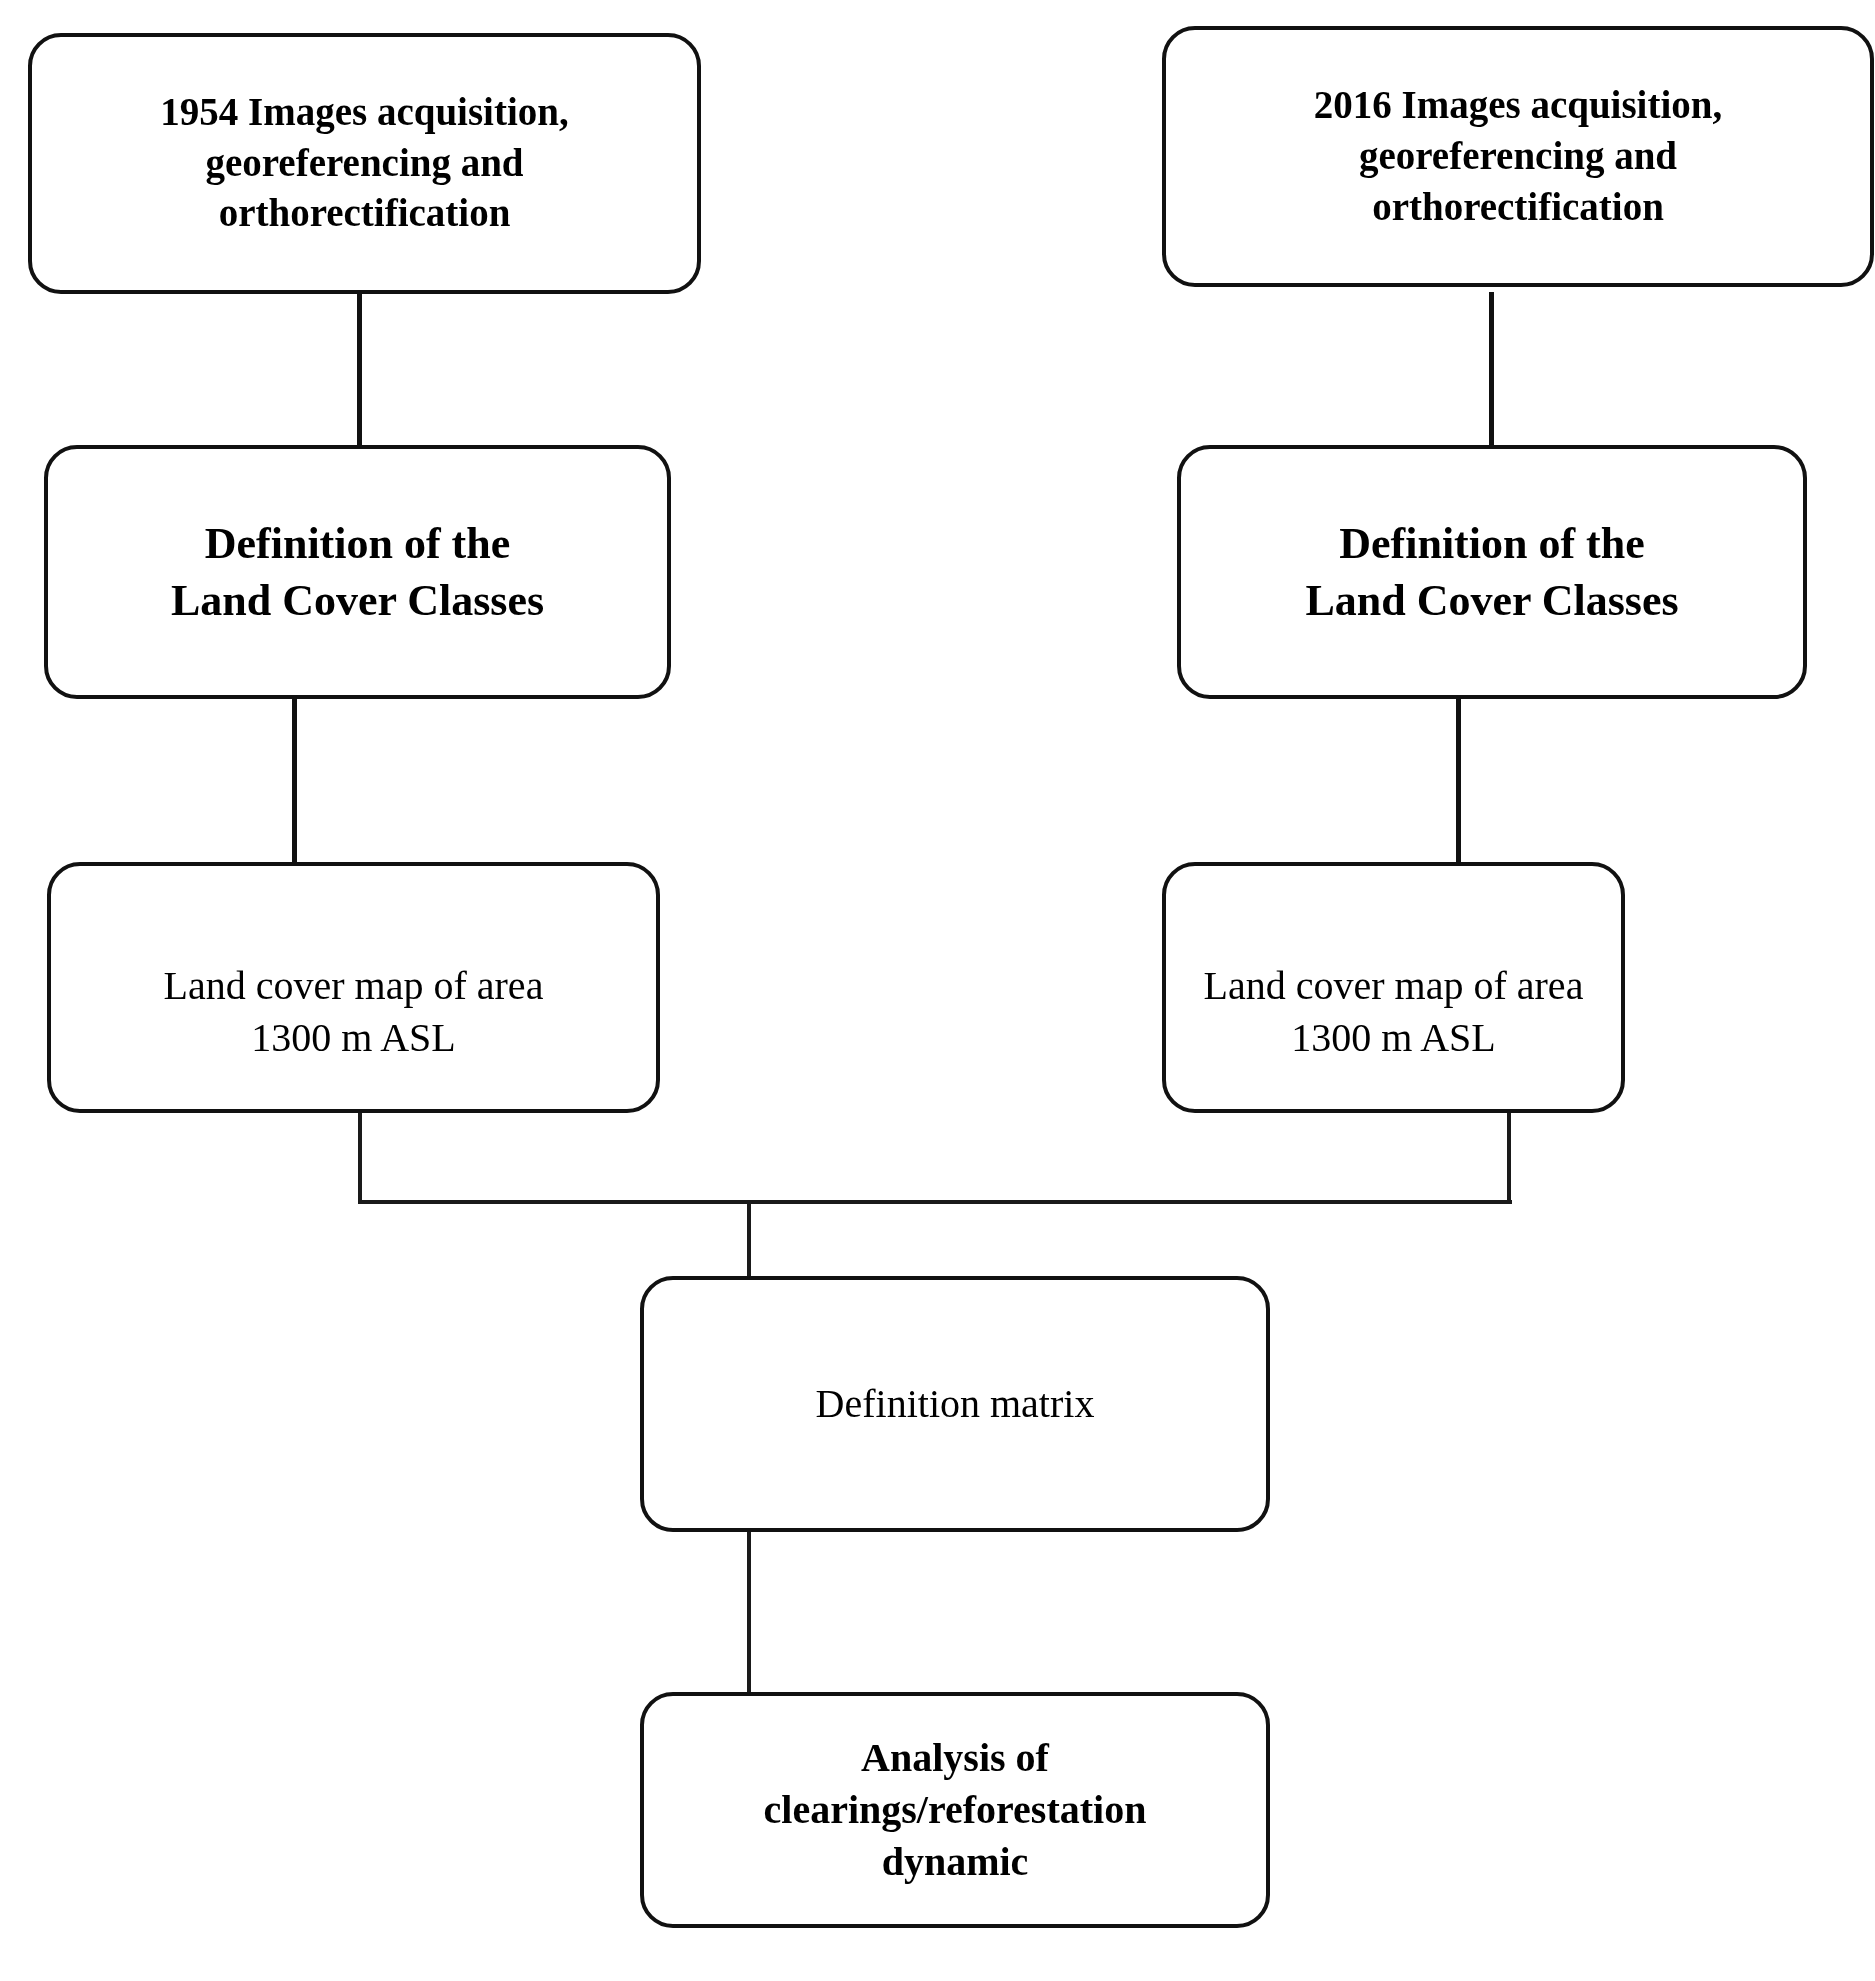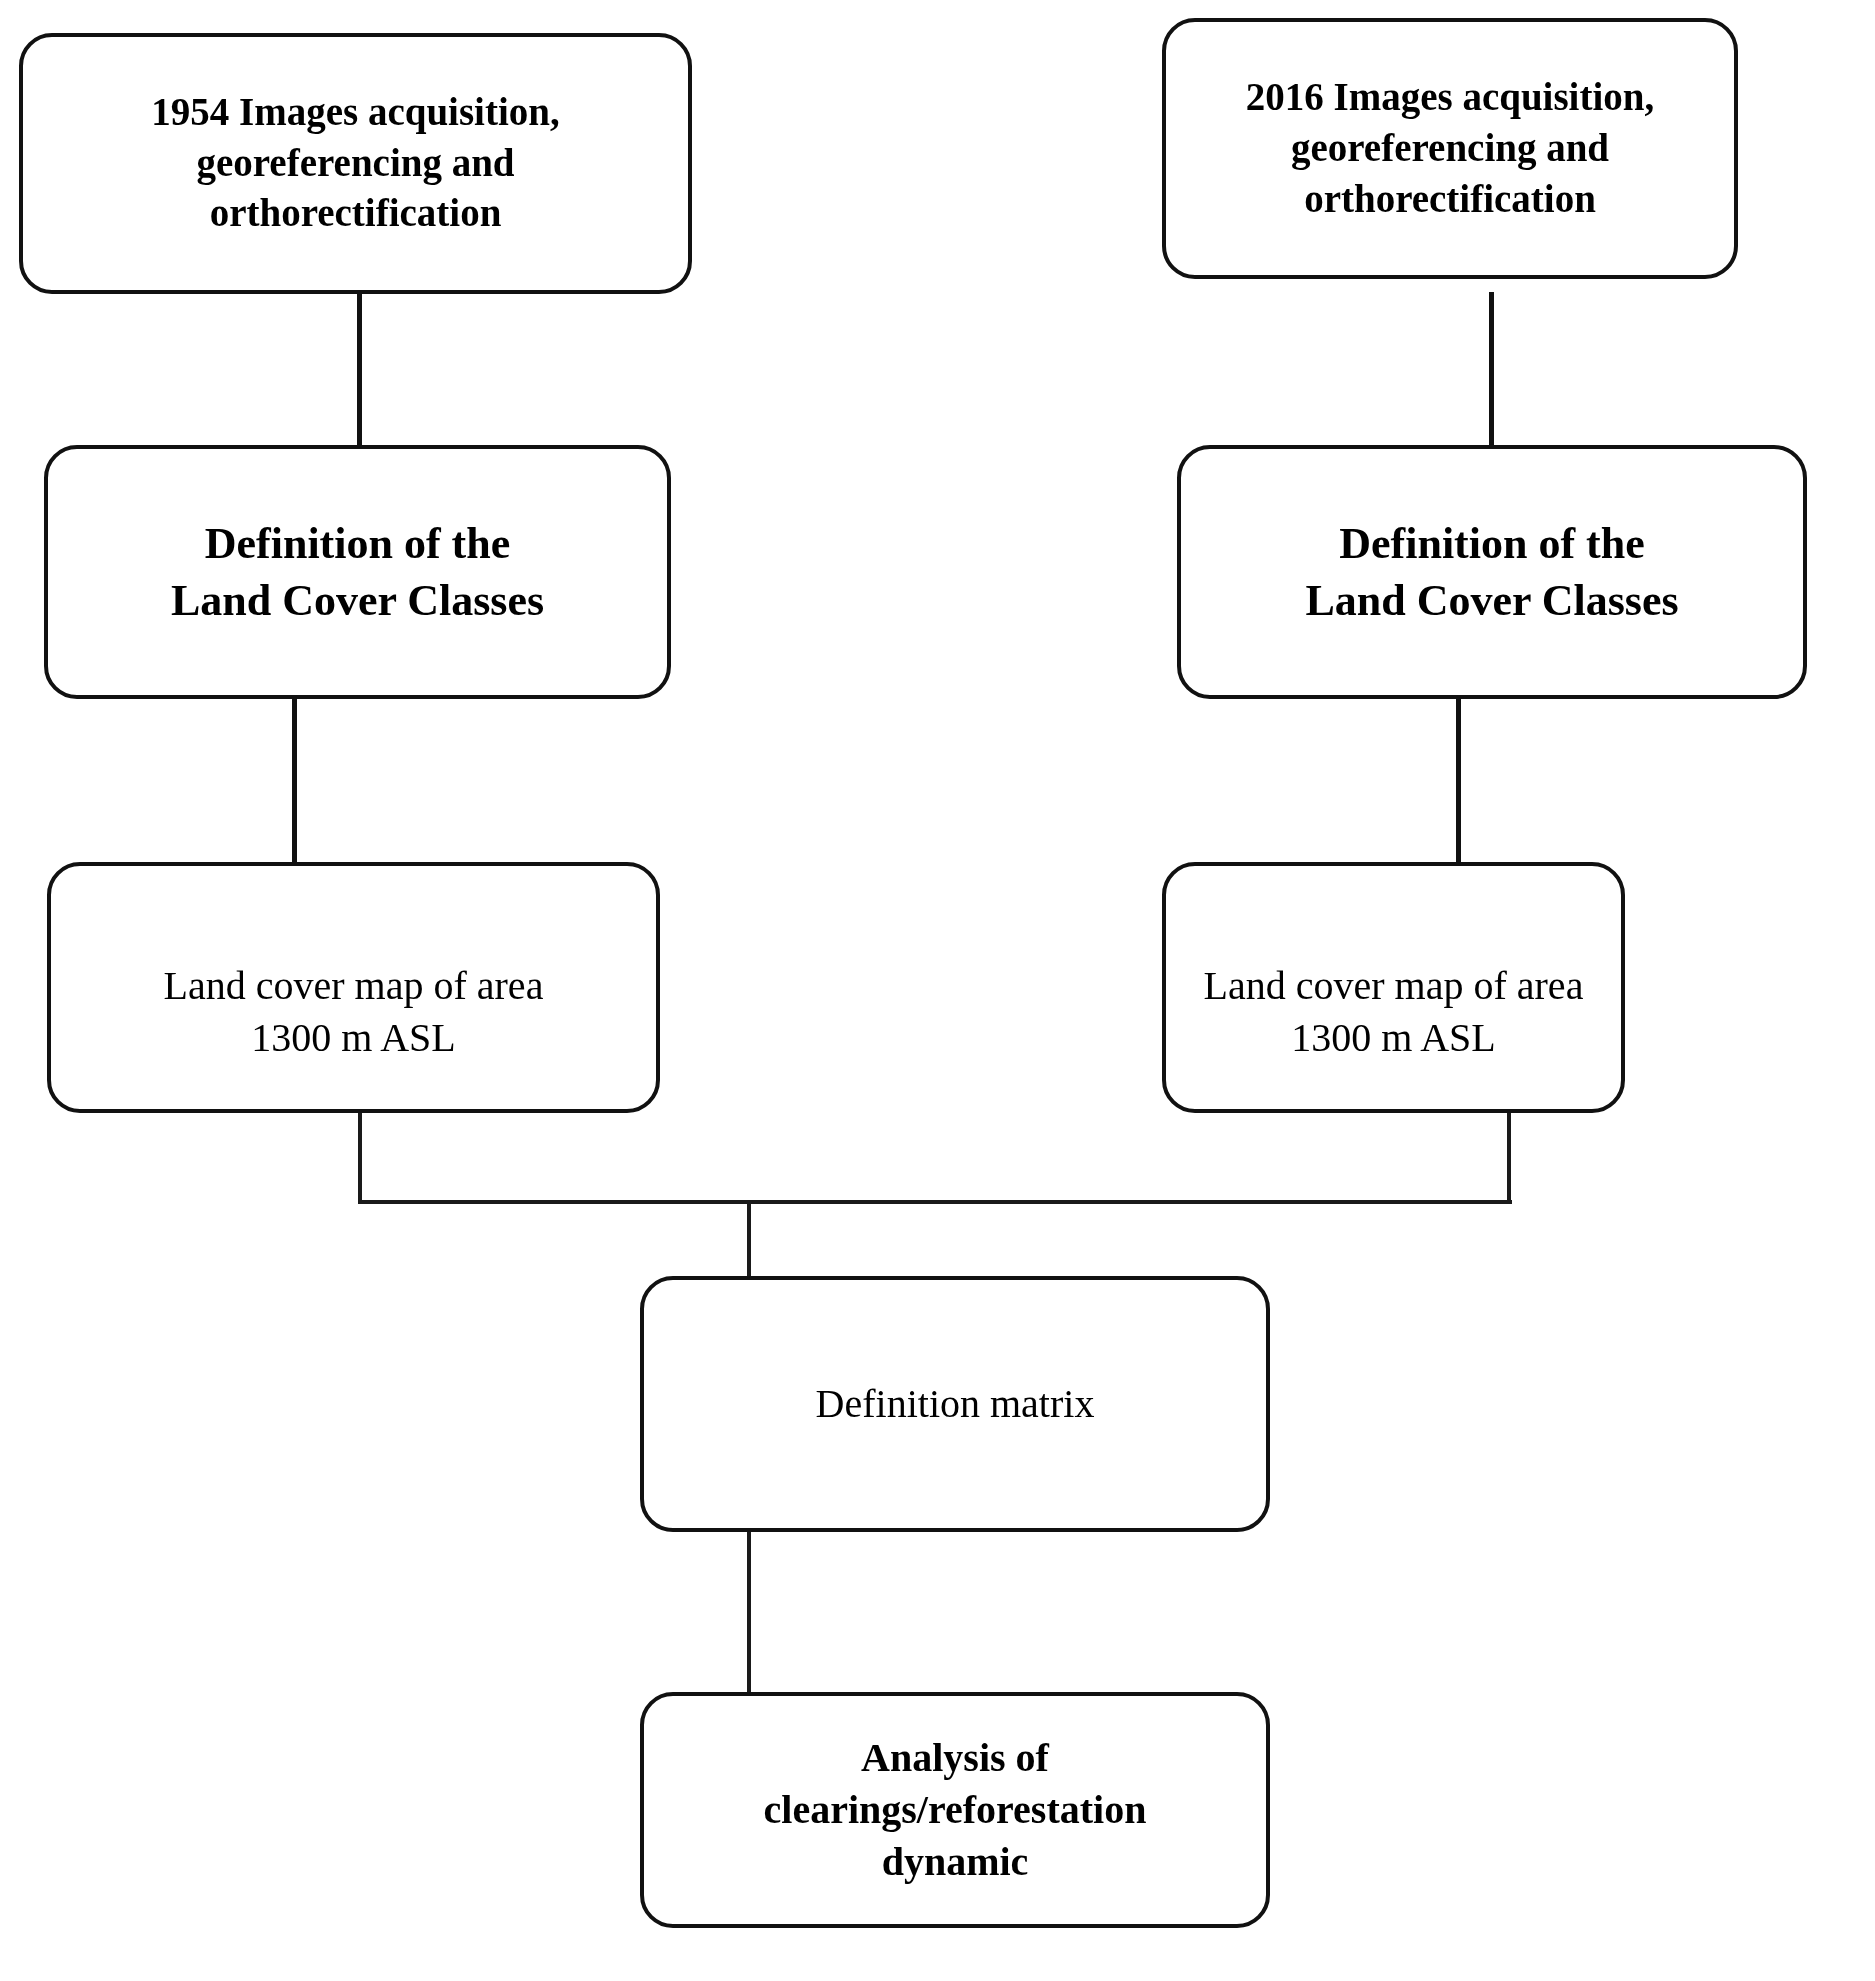--- a/index.html
+++ b/index.html
@@ -30,22 +30,22 @@
   }
   .node .label {
     display: block;
     width: 100%;
     padding: 0 15.8px;
     line-height: 1.30;
     white-space: pre-line;
   }
 
   
-  #node-acq-1954  { left: 19px;   top: 32.5px;   width: 673px; height: 261px; }
-  #node-acq-2016  { left: 1162px; top: 18px;   width: 576px; height: 261px; align-items: center; }
+  #node-acq-1954  { left: 28px;   top: 32.5px;   width: 673px; height: 261px; }
+  #node-acq-2016  { left: 1162px; top: 26px;   width: 712px; height: 261px; align-items: center; }
   #node-classes-1954 { left: 44px;  top: 445px; width: 627px; height: 254px; }
   #node-classes-2016 { left: 1177px; top: 445px; width: 630px; height: 254px; }
   #node-map-1954  { left: 47px;   top: 862px;  width: 613px; height: 251px; }
   #node-map-2016  { left: 1162px; top: 862px;  width: 463px; height: 251px; }
   #node-transition{ left: 640px;  top: 1276px; width: 630px; height: 256px; }
   #node-analysis  { left: 640px;  top: 1692px; width: 630px; height: 236px; }
 
   
   #node-acq-1954 .label,
   #node-acq-2016 .label { font-size: 39px; font-weight: 700; }

